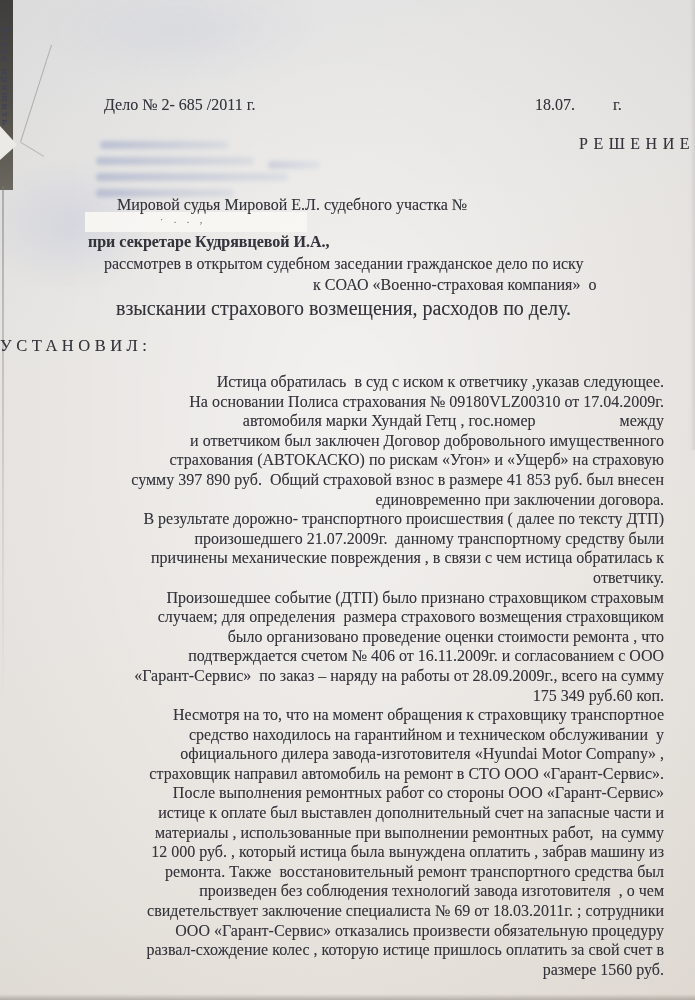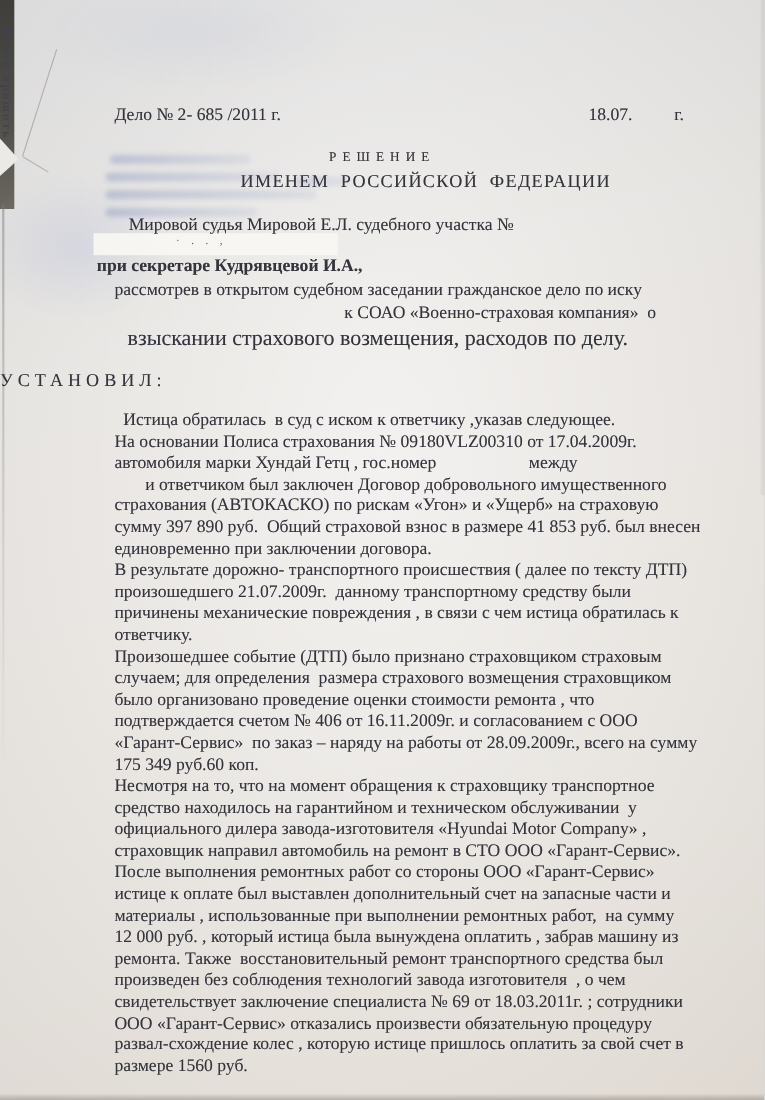--- a/index.html
+++ b/index.html
@@ -51,36 +51,36 @@
     background:linear-gradient(90deg,rgba(120,120,120,0),rgba(120,120,120,0.16)); }
 
   .spine-note { position:absolute; left:0px; top:26px;
     writing-mode:vertical-rl; font-size:11px; font-weight:700;
     color:#3e4254; letter-spacing:2px; filter:blur(0.4px); opacity:0.9; white-space:pre; }
 
   
   .case-number { left:104px; top:96px; font-size:16px;text-align:right; }
   .date-prefix { left:535px; top:96px; font-size:16px; }
   .date-suffix { left:613px; top:96px; font-size:16px; }
-  .title    { left:0; top:135px; width:100%; text-align:center; font-size:12px; letter-spacing:5.5px; }
+  .title    { left:0; top:135px; width:100%; text-align:right; font-size:16px; letter-spacing:5.5px; }
   .subtitle { left:80px; top:155px; width:614px; text-align:center; font-size:16.5px; letter-spacing:1.2px; }
 
   
   .judge-line      { left:117px; top:196px; font-size:16px; }
   .secretary-line  { left:88px;  top:233px; font-size:16px;font-weight:bold; }
   .considered-line { left:104px; top:255px; font-size:16px; }
   .defendant-line  { left:313px; top:276px; font-size:16px; }
   .claim-line      { left:116px; top:297px; font-size:20px; }
 
   .established { left:0; top:336px; width:100%; font-size:16.5px; letter-spacing:4.5px; }
 
   
   .body-text { position:absolute; left:104px; top:372px; width:560px;
     font-size:16px; line-height:19.6px; white-space:pre; }
-  .body-line { white-space:pre; text-shadow:0 0 0.6px rgba(52,52,60,0.35); }
+  .body-line { white-space:pre; text-shadow:0 0 0.6px rgba(52,52,60,0.35);text-align:right; }
 </style>
 </head>
 <body>
 
 <div class="page">
 
   <div class="strip-top"></div>
   <div class="strip-notch"></div>
   <div class="edge-line"></div>
   <div class="crease-1"></div>
@@ -96,21 +96,20 @@
   <div class="dots-artifact">· . . ,</div>
   <div class="bottom-shade"></div>
   <div class="right-shade"></div>
 
   <div class="spine-note">Всего прошить</div>
 
   <div class="txt case-number">Дело № 2- 685 /2011 г.</div>
   <div class="txt date-prefix">18.07.</div>
   <div class="txt date-suffix">г.</div>
   <div class="txt title">РЕШЕНИЕ</div>
-  <div class="txt subtitle">ИМЕНЕМ  РОССИЙСКОЙ  ФЕДЕРАЦИИ</div>
 
   <div class="txt judge-line">Мировой судья Мировой Е.Л. судебного участка №</div>
   <div class="txt secretary-line">при секретаре Кудрявцевой И.А.,</div>
   <div class="txt considered-line">рассмотрев в открытом судебном заседании гражданское дело по иску</div>
   <div class="txt defendant-line">к СОАО «Военно-страховая компания»  о</div>
   <div class="txt claim-line">взыскании страхового возмещения, расходов по делу.</div>
 
   <div class="txt established">УСТАНОВИЛ:</div>
 
   <div class="body-text"><div class="body-line">  Истица обратилась  в суд с иском к ответчику ,указав следующее.</div><div class="body-line">На основании Полиса страхования № 09180VLZ00310 от 17.04.2009г.</div><div class="body-line">автомобиля марки Хундай Гетц , гос.номер                     между</div><div class="body-line">       и ответчиком был заключен Договор добровольного имущественного</div><div class="body-line">страхования (АВТОКАСКО) по рискам «Угон» и «Ущерб» на страховую</div><div class="body-line">сумму 397 890 руб.  Общий страховой взнос в размере 41 853 руб. был внесен</div><div class="body-line">единовременно при заключении договора.</div><div class="body-line">В результате дорожно- транспортного происшествия ( далее по тексту ДТП)</div><div class="body-line">произошедшего 21.07.2009г.  данному транспортному средству были</div><div class="body-line">причинены механические повреждения , в связи с чем истица обратилась к</div><div class="body-line">ответчику.</div><div class="body-line">Произошедшее событие (ДТП) было признано страховщиком страховым</div><div class="body-line">случаем; для определения  размера страхового возмещения страховщиком</div><div class="body-line">было организовано проведение оценки стоимости ремонта , что</div><div class="body-line">подтверждается счетом № 406 от 16.11.2009г. и согласованием с ООО</div><div class="body-line">«Гарант-Сервис»  по заказ – наряду на работы от 28.09.2009г., всего на сумму</div><div class="body-line">175 349 руб.60 коп.</div><div class="body-line">Несмотря на то, что на момент обращения к страховщику транспортное</div><div class="body-line">средство находилось на гарантийном и техническом обслуживании  у</div><div class="body-line">официального дилера завода-изготовителя «Hyundai Motor Company» ,</div><div class="body-line">страховщик направил автомобиль на ремонт в СТО ООО «Гарант-Сервис».</div><div class="body-line">После выполнения ремонтных работ со стороны ООО «Гарант-Сервис»</div><div class="body-line">истице к оплате был выставлен дополнительный счет на запасные части и</div><div class="body-line">материалы , использованные при выполнении ремонтных работ,  на сумму</div><div class="body-line">12 000 руб. , который истица была вынуждена оплатить , забрав машину из</div><div class="body-line">ремонта. Также  восстановительный ремонт транспортного средства был</div><div class="body-line">произведен без соблюдения технологий завода изготовителя  , о чем</div><div class="body-line">свидетельствует заключение специалиста № 69 от 18.03.2011г. ; сотрудники</div><div class="body-line">ООО «Гарант-Сервис» отказались произвести обязательную процедуру</div><div class="body-line">развал-схождение колес , которую истице пришлось оплатить за свой счет в</div><div class="body-line">размере 1560 руб.</div></div>

